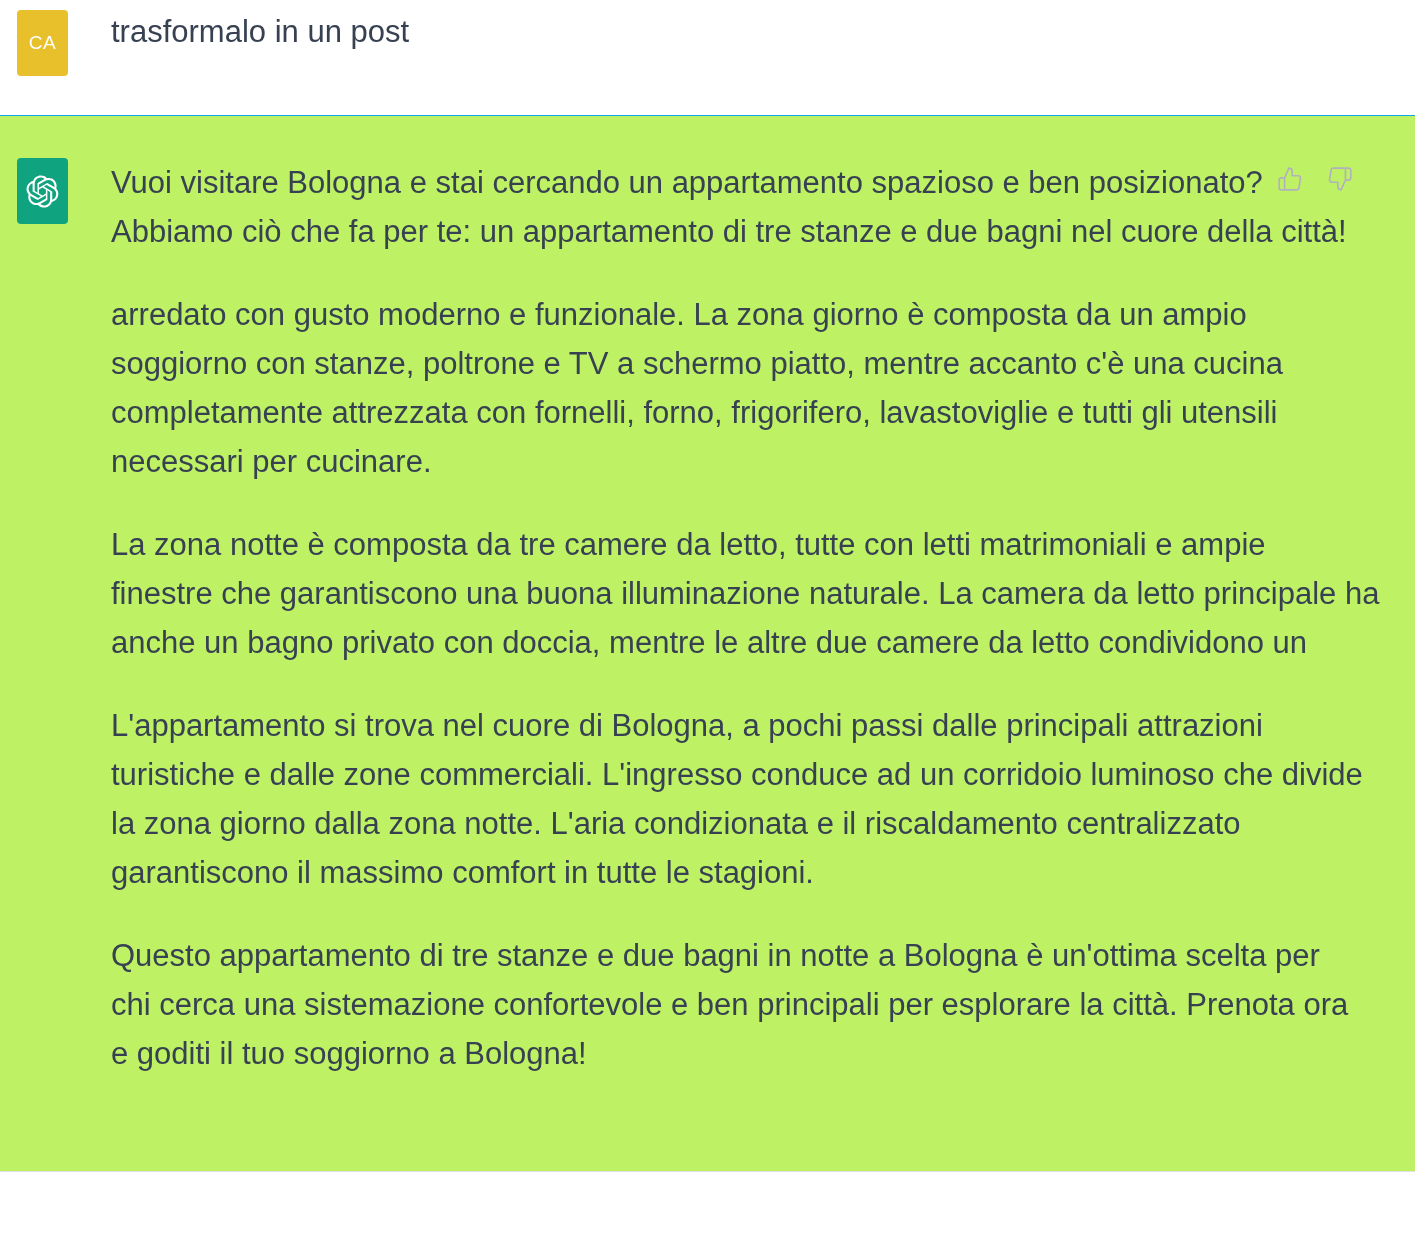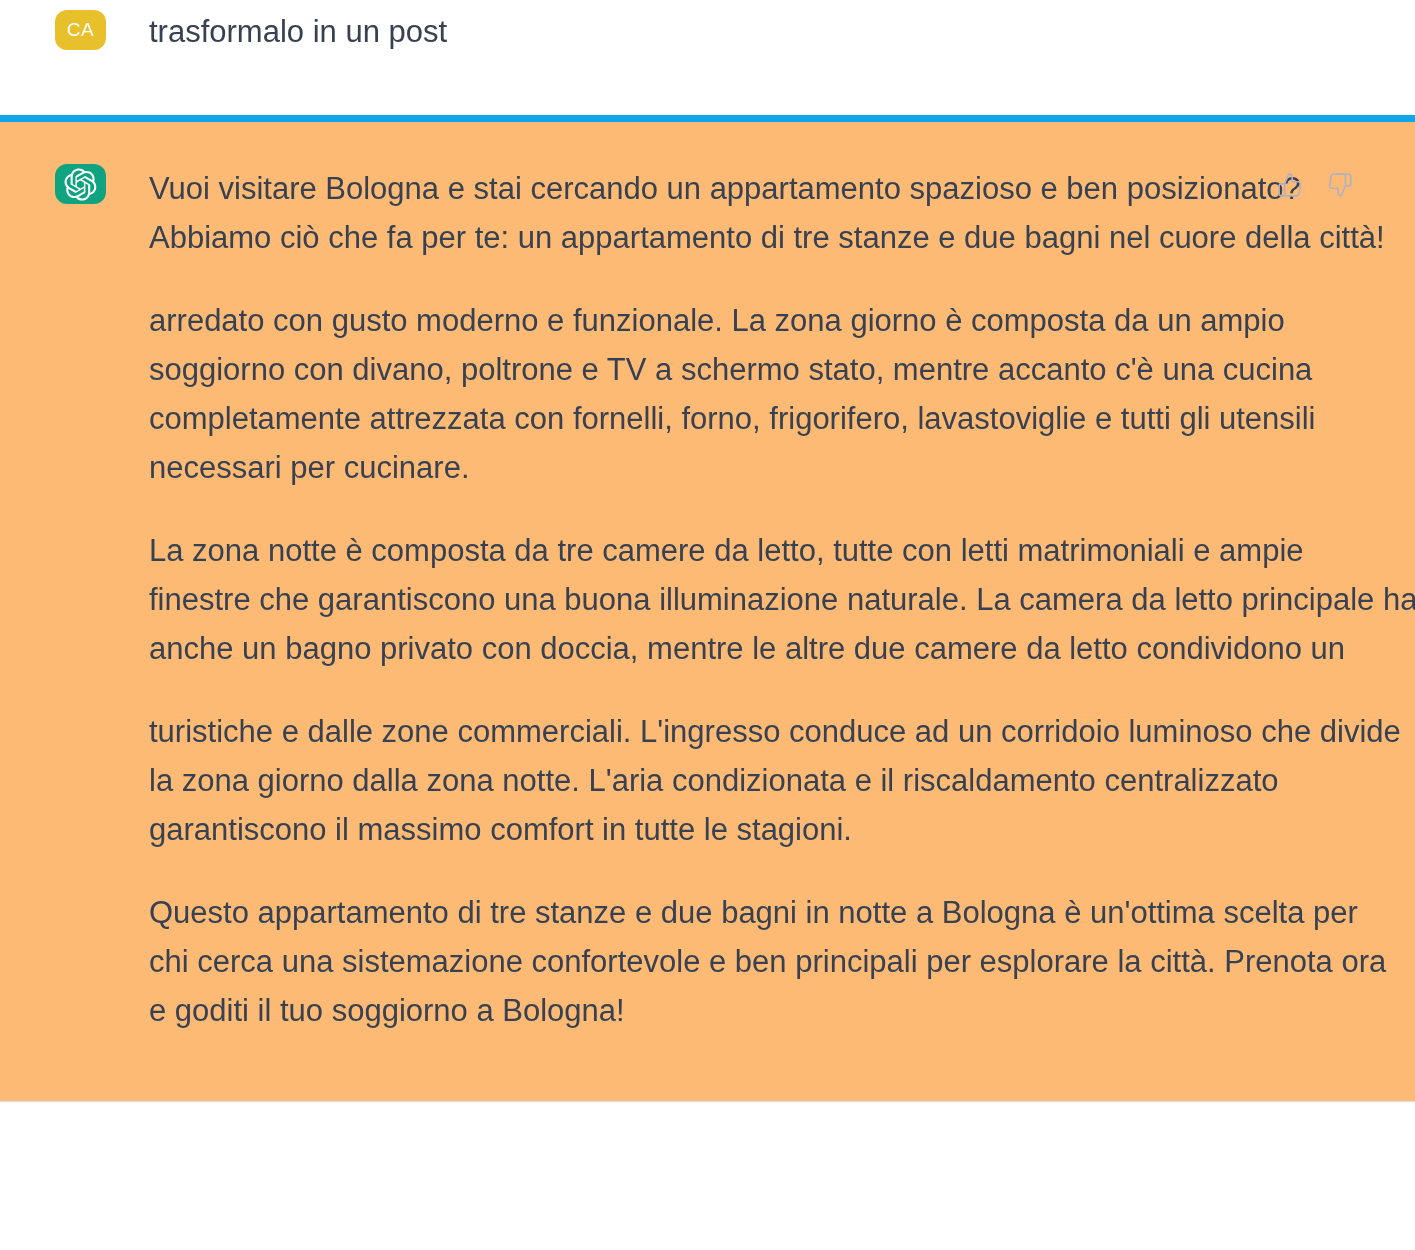--- a/index.html
+++ b/index.html
@@ -19,36 +19,35 @@
     padding-left: 17px;
     position: relative;
     width: 100%;
   }
   .message-row.user {
     height: 115px;
     background: #ffffff;
     padding-top: 10px;
   }
   .message-row.assistant {
-    background: #fdba74;
-    border-top: 7px solid #0ea5e9;
+    background: #bef264;
+    border-top: 1px solid #0ea5e9;
     border-bottom: 1px solid #e0e0e4;
     padding-top: 42px;
-    padding-bottom: 66px;
+    padding-bottom: 93px;
   }
   .avatar {
     width: 51px;
-    height: 40px;
-    border-radius: 12px;
+    height: 66px;
+    border-radius: 4px;
     flex: 0 0 51px;
     display: flex;
     align-items: center;
     justify-content: center;
     user-select: none;
-    margin-left: 38px;
   }
   .avatar.user-avatar {
     color: #ffffff;
     font-size: 19px;
     letter-spacing: 0.5px;
   }
   .avatar.ai-avatar svg { width: 33px; height: 33px; }
   .msg-content {
     margin-left: 43px;
     font-size: 31px;
@@ -107,30 +106,31 @@
       </svg>
     </div>
 
     <div class="msg-content">
       <div class="msg-paragraph">
         <span class="msg-line">Vuoi visitare Bologna e stai cercando un appartamento spazioso e ben posizionato?</span>
         <span class="msg-line">Abbiamo ciò che fa per te: un appartamento di tre stanze e due bagni nel cuore della città!</span>
       </div>
       <div class="msg-paragraph">
         <span class="msg-line">arredato con gusto moderno e funzionale. La zona giorno è composta da un ampio</span>
-        <span class="msg-line">soggiorno con divano, poltrone e TV a schermo stato, mentre accanto c'è una cucina</span>
+        <span class="msg-line">soggiorno con stanze, poltrone e TV a schermo piatto, mentre accanto c'è una cucina</span>
         <span class="msg-line">completamente attrezzata con fornelli, forno, frigorifero, lavastoviglie e tutti gli utensili</span>
         <span class="msg-line">necessari per cucinare.</span>
       </div>
       <div class="msg-paragraph">
         <span class="msg-line">La zona notte è composta da tre camere da letto, tutte con letti matrimoniali e ampie</span>
         <span class="msg-line">finestre che garantiscono una buona illuminazione naturale. La camera da letto principale ha</span>
         <span class="msg-line">anche un bagno privato con doccia, mentre le altre due camere da letto condividono un</span>
       </div>
       <div class="msg-paragraph">
+        <span class="msg-line">L'appartamento si trova nel cuore di Bologna, a pochi passi dalle principali attrazioni</span>
         <span class="msg-line">turistiche e dalle zone commerciali. L'ingresso conduce ad un corridoio luminoso che divide</span>
         <span class="msg-line">la zona giorno dalla zona notte. L'aria condizionata e il riscaldamento centralizzato</span>
         <span class="msg-line">garantiscono il massimo comfort in tutte le stagioni.</span>
       </div>
       <div class="msg-paragraph">
         <span class="msg-line">Questo appartamento di tre stanze e due bagni in notte a Bologna è un'ottima scelta per</span>
         <span class="msg-line">chi cerca una sistemazione confortevole e ben principali per esplorare la città. Prenota ora</span>
         <span class="msg-line">e goditi il tuo soggiorno a Bologna!</span>
       </div>
     </div>

